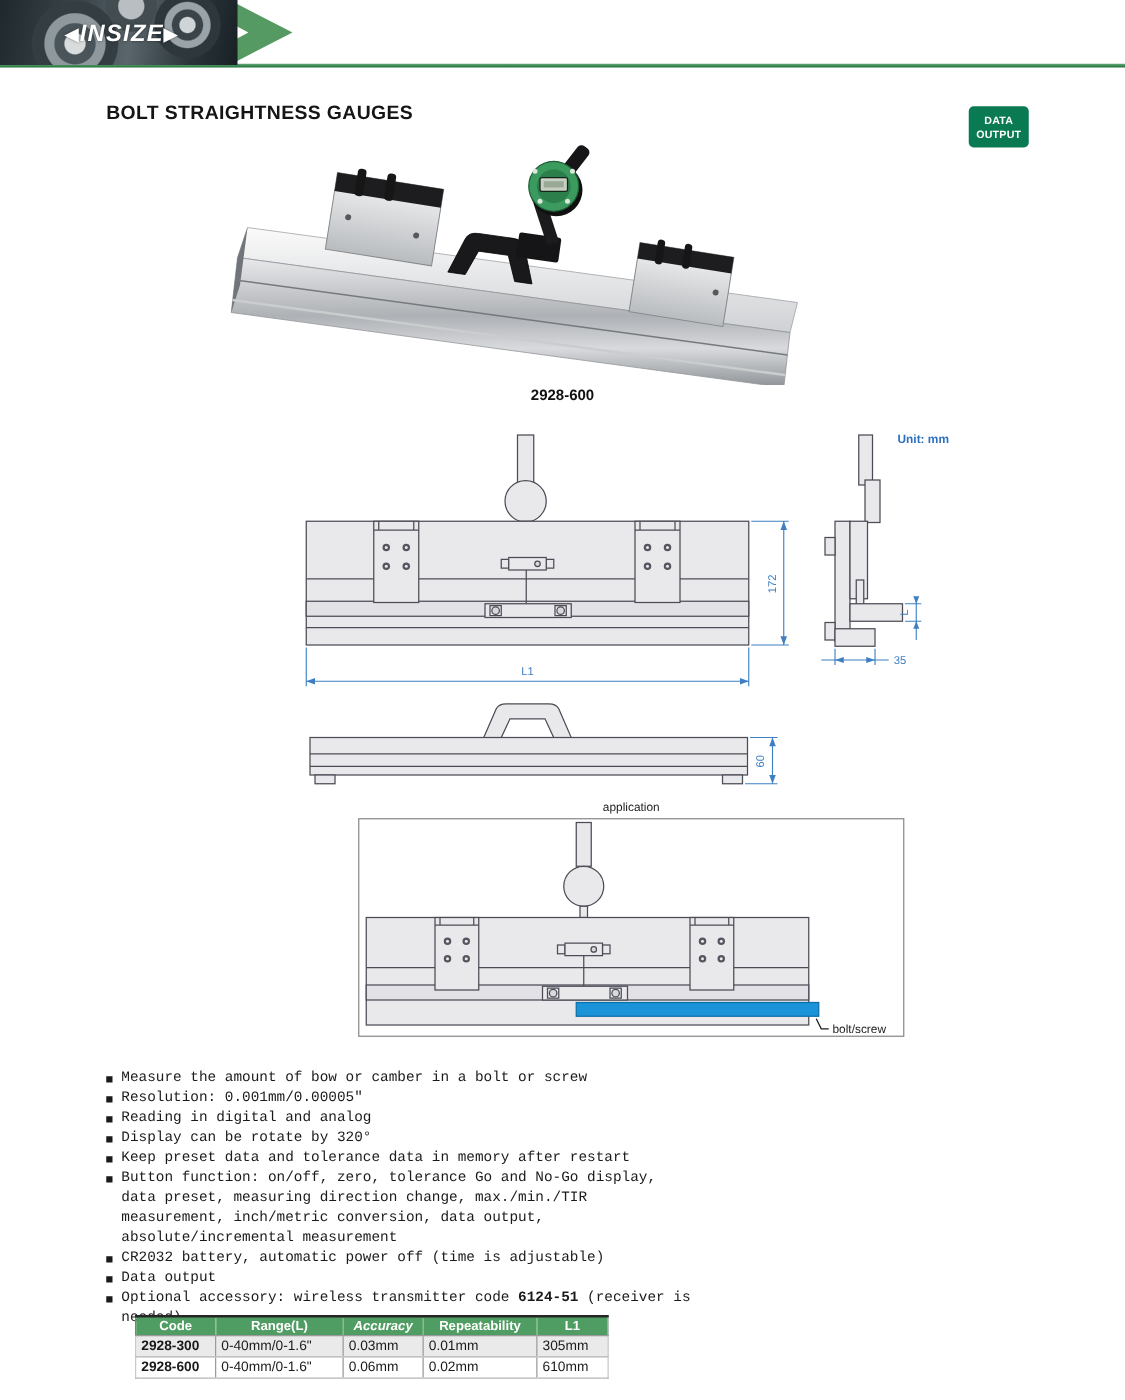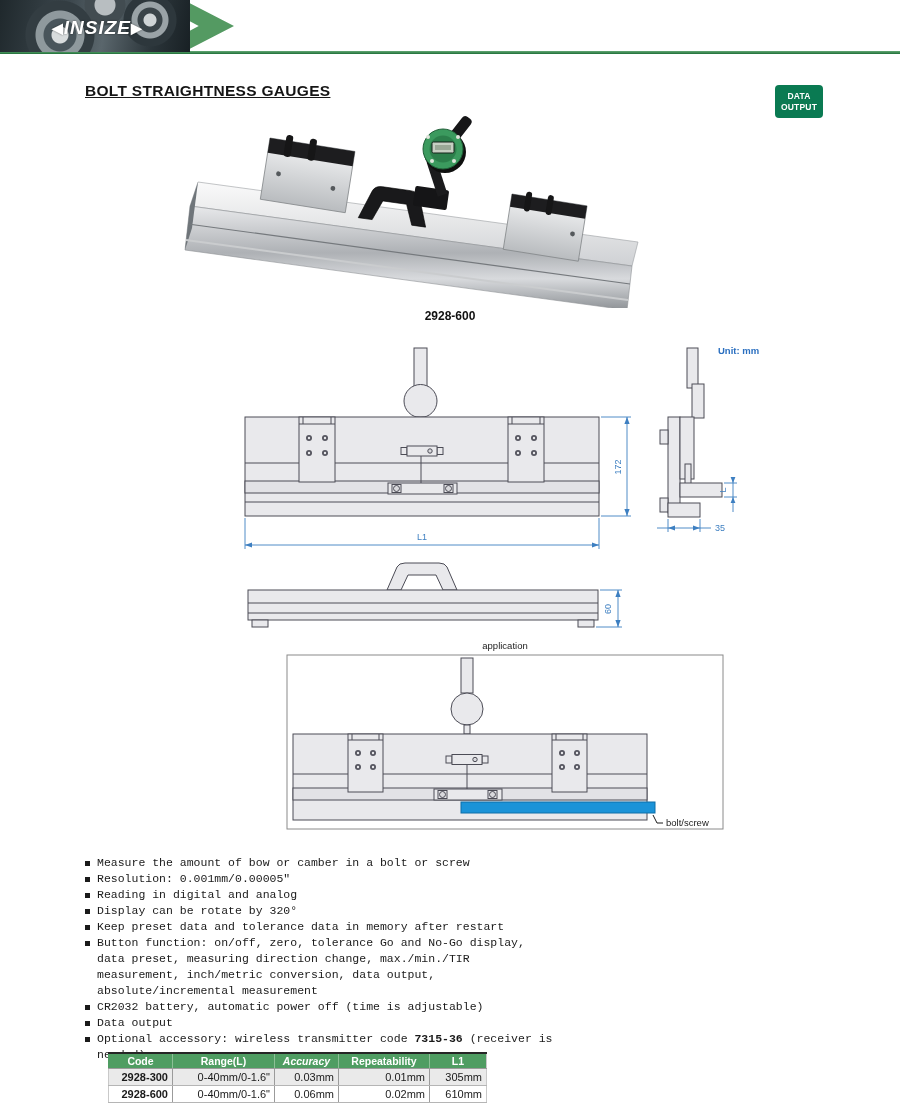--- a/index.html
+++ b/index.html
@@ -17,42 +17,42 @@
       radial-gradient(circle at 60px 35px, #d8dcdd 0 8px, #49555b 9px 16px, #8f999d 17px 24px, #333d42 25px 34px, transparent 35px),
       radial-gradient(circle at 105px 5px, #b8bec1 0 10px, #424c51 11px 20px, transparent 21px),
       linear-gradient(100deg,#1f282c 0%,#3c474d 35%,#5a666c 55%,#2b353a 80%,#182024 100%); }
   .logo { position:absolute; left:52px; top:17px; z-index:3; color:#fff; font-weight:bold; font-style:italic;
     font-size:19px; letter-spacing:1px; white-space:nowrap; text-shadow:0 0 2px rgba(0,0,0,.55); }
   .logo .arr { font-style:normal; font-size:14px; position:relative; top:-1px; }
   .header-line { position:absolute; left:0; top:51px; width:900px; height:3px;
     background:linear-gradient(#63a874,#1f6f38); }
 
   
-  .page-title { position:absolute; left:85px; top:82px; font-size:15.5px; font-weight:bold; color:#151515; letter-spacing:.3px;text-decoration:underline; }
+  .page-title { position:absolute; left:85px; top:82px; font-size:15.5px; font-weight:bold; color:#151515; letter-spacing:.3px; }
   .badge { position:absolute; left:775px; top:85px; width:48px; height:33px; background:#0a7a52; border-radius:4px;
     color:#fff; font-size:8.5px; font-weight:bold; text-align:center; display:flex; flex-direction:column;
     justify-content:center; line-height:1.25; letter-spacing:.2px; }
 
   
   .abs { position:absolute; }
   .model-label { position:absolute; left:170px; top:309px; width:560px; text-align:center; font-size:12px; font-weight:bold; color:#111; }
 
   
   .features { position:absolute; left:85px; top:855px; width:470px; }
   .feat { display:flex; font-size:11.5px; line-height:16px; color:#1a1a1a; }
   .feat .marker { width:5px; height:5px; background:#1a1a1a; margin:6px 7px 0 0; flex:0 0 5px; }
   .feat .txt { flex:1;font-family:Liberation Mono, monospace; }
   .bold { font-weight:bold; }
 
   
   .spec-table { position:absolute; left:84px; top:1052px; border-collapse:collapse; border-top:2px solid #262626;margin-left:24px; }
   .spec-table th { background:#4f9d62; color:#fff; font-size:10.5px; font-weight:bold; height:14px; padding:1px 4px;
     border-left:1px solid #8cc096; border-bottom:1px solid #9b9b9b; text-align:center; }
   .spec-table th:first-child { border-left:1px solid #4f9d62; }
-  .spec-table td { font-size:11px; text-align:right; height:17px; padding:1px 4px;
+  .spec-table td { font-size:11px; text-align:left; height:17px; padding:1px 4px;
     border-left:1px solid #9b9b9b; border-bottom:1px solid #b5b5b5; }
   .spec-table td:first-child { border-left:1px solid #c9c9c9; font-weight:bold; }
   .spec-table td:last-child, .spec-table th:last-child { border-right:1px solid #c9c9c9; }
   .spec-table tr.r0 td { background:#eaeaea; }
   .spec-table tr.r1 td { background:#ffffff; }
   .col-code{width:64px;} .col-range{width:102px;} .col-acc{width:64px;font-style:italic;} .col-rep{width:91px;} .col-l1{width:57px;}
 
   svg text { font-family:"Liberation Sans", sans-serif; }
   .dimtxt { fill:#3d7fc1; font-size:9px; }
   .unittxt { fill:#2a6fc0; font-size:9.5px; font-weight:bold; }
@@ -339,21 +339,21 @@
     <div class="feat">
         <span class="marker"></span>
         <span class="txt">CR2032 battery, automatic power off (time is adjustable)</span>
       </div>
     <div class="feat">
         <span class="marker"></span>
         <span class="txt">Data output</span>
       </div>
     <div class="feat">
         <span class="marker"></span>
-        <span class="txt"><span>Optional accessory: wireless transmitter code </span><span class="bold">7315-36</span><span> (receiver is needed)</span></span>
+        <span class="txt"><span>Optional accessory: wireless transmitter code </span><span class="bold">6124-51</span><span> (receiver is needed)</span></span>
       </div>
   </div>
 
   <table class="spec-table">
     <thead>
       <tr>
         <th class="col-code">Code</th>
         <th class="col-range">Range(L)</th>
         <th class="col-acc">Accuracy</th>
         <th class="col-rep">Repeatability</th>

